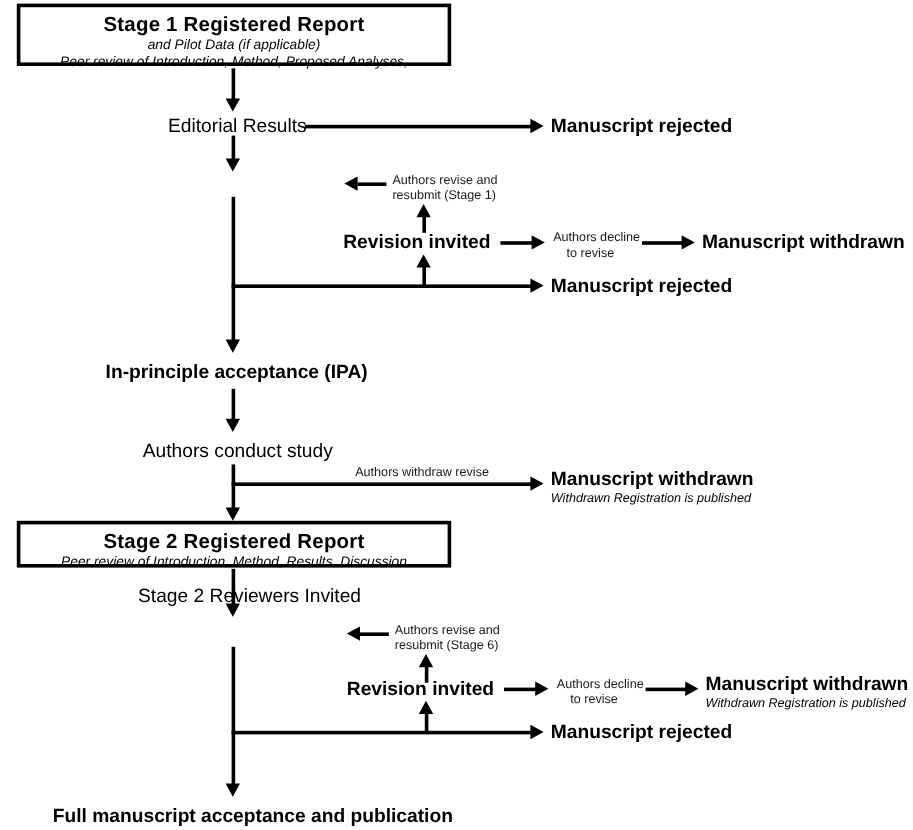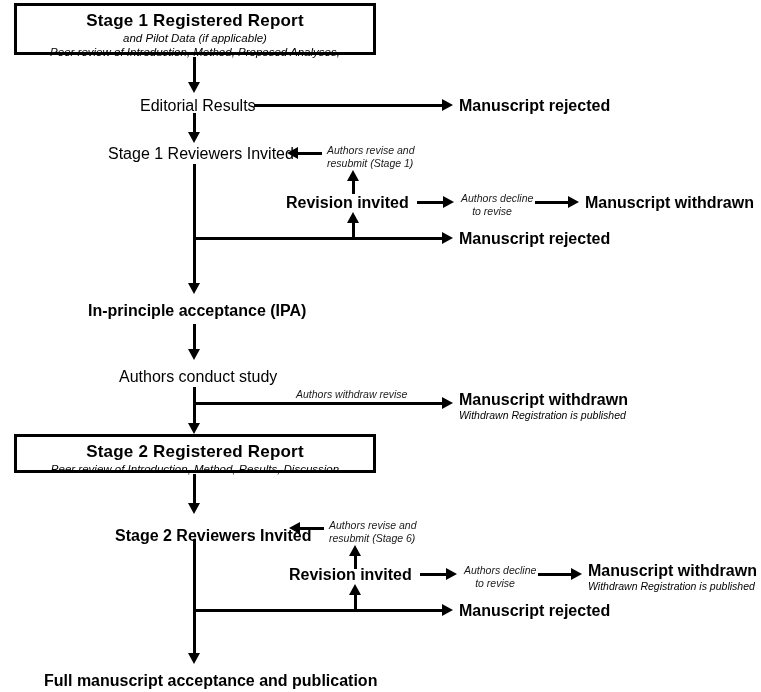--- a/index.html
+++ b/index.html
@@ -49,21 +49,20 @@
     font-size: 16px;
     font-weight: normal;
   }
   .node-bold {
     font-size: 16px;
     font-weight: bold;
   }
   .edge-label {
     position: absolute;
     font-size: 10.5px;
-    font-style: italic;
     line-height: 12.5px;
     white-space: nowrap;
     color: #1a1a1a;
   }
   .sub-note {
     position: absolute;
     font-size: 10.5px;
     font-style: italic;
     line-height: 12px;
     white-space: nowrap;
@@ -128,21 +127,20 @@
 
   <div class="node node-plain" style="left:140px; top:98px;">Editorial Results</div>
 
   <div class="hline" style="left:254px; top:104px; width:190px;"></div>
   <div class="arrow-right" style="left:442px; top:99px;"></div>
   <div class="node node-bold" style="left:459px; top:98px;">Manuscript rejected</div>
 
   <div class="vline" style="left:193px; top:113px; height:20px;"></div>
   <div class="arrow-down" style="left:188px; top:132px;"></div>
 
-  <div class="node node-plain" style="left:108px; top:146px;">Stage 1 Reviewers Invited</div>
 
   <div class="hline" style="left:298px; top:152px; width:24px;"></div>
   <div class="arrow-left" style="left:287px; top:147px;"></div>
   <div class="edge-label" style="left:327px; top:144px;">
     <div>Authors revise and</div>
     <div>resubmit (Stage 1)</div>
   </div>
 
   <div class="vline" style="left:352px; top:180px; height:14px;"></div>
   <div class="arrow-up" style="left:347px; top:170px;"></div>
@@ -187,21 +185,21 @@
   <div class="sub-note" style="left:459px; top:409px;">Withdrawn Registration is published</div>
 
   <div class="stage-box" style="left:14px; top:434px; width:362px; height:39px;">
     <div class="box-title">Stage 2 Registered Report</div>
     <div class="box-sub">Peer review of Introduction, Method, Results, Discussion</div>
   </div>
 
   <div class="vline" style="left:193px; top:474px; height:30px;"></div>
   <div class="arrow-down" style="left:188px; top:503px;"></div>
 
-  <div class="node node-plain" style="left:115px; top:528px;font-weight:bold;">Stage 2 Reviewers Invited</div>
+  <div class="node node-plain" style="left:115px; top:490px;">Stage 2 Reviewers Invited</div>
 
   <div class="hline" style="left:300px; top:527px; width:24px;"></div>
   <div class="arrow-left" style="left:289px; top:522px;"></div>
   <div class="edge-label" style="left:329px; top:519px;">
     <div>Authors revise and</div>
     <div>resubmit (Stage 6)</div>
   </div>
 
   <div class="vline" style="left:354px; top:555px; height:14px;"></div>
   <div class="arrow-up" style="left:349px; top:545px;"></div>

